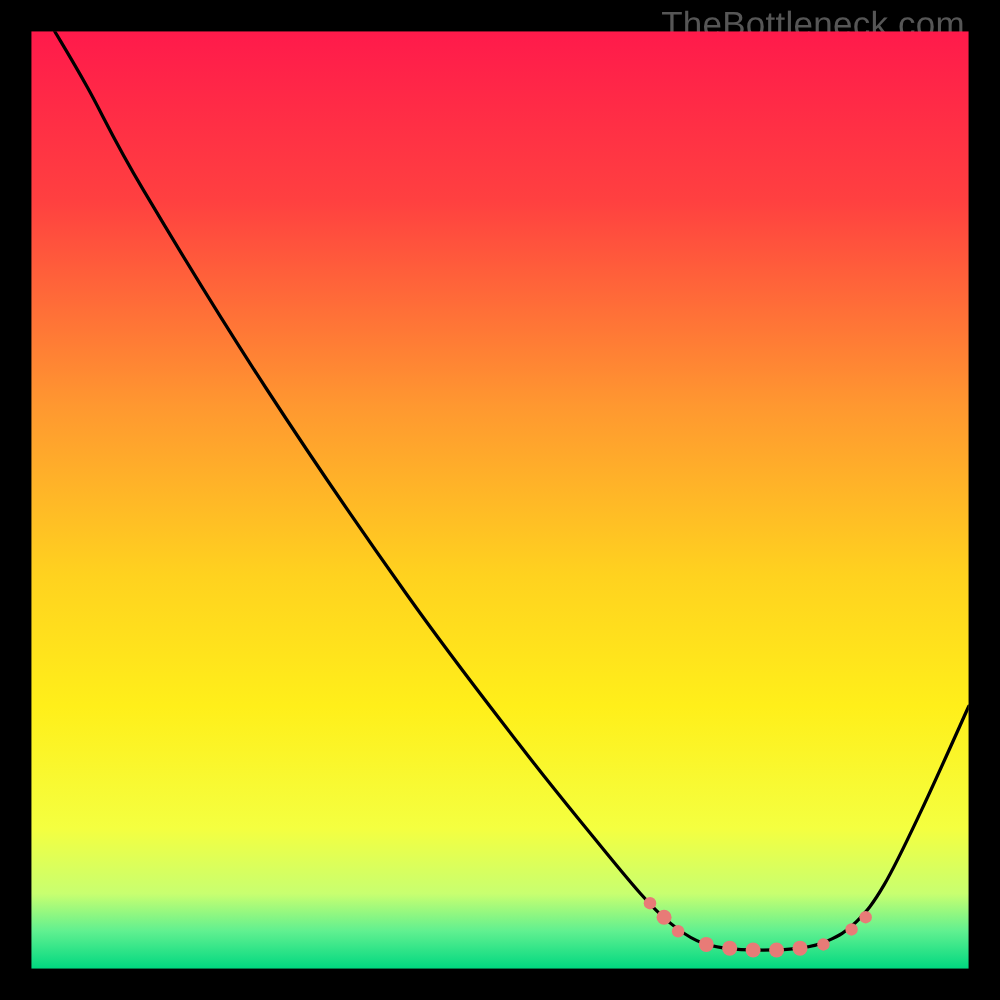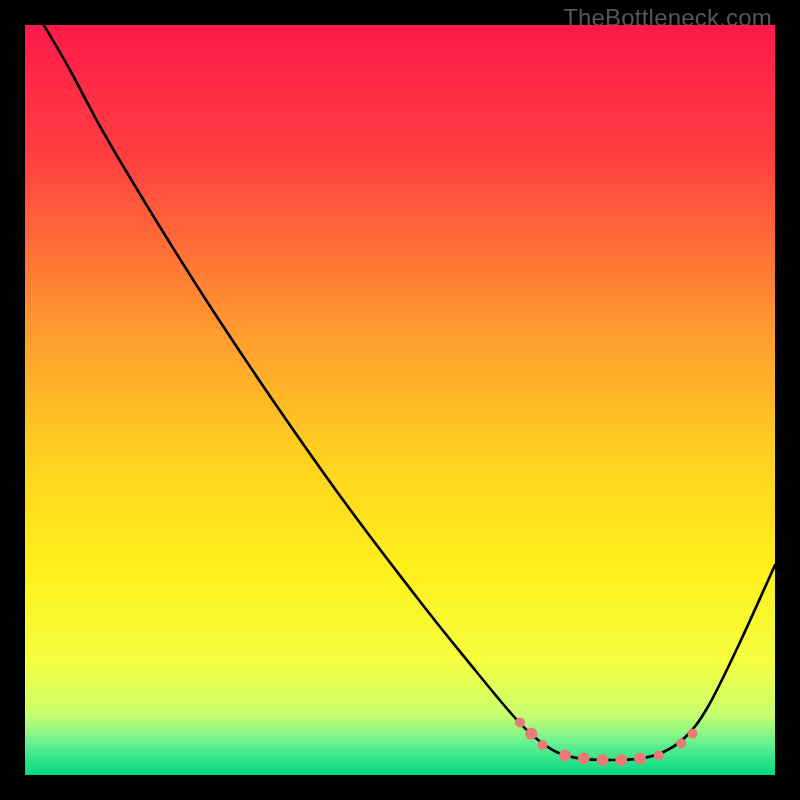--- a/index.html
+++ b/index.html
@@ -21,21 +21,21 @@
     left: 25px;
     top: 25px;
     width: 750px;
     height: 750px;
   }
   .watermark {
     position: absolute;
     top: 4px;
     right: 28px;
     font-family: Arial, Helvetica, sans-serif;
-    font-size: 24px;
+    font-size: 28px;
     font-weight: 500;
     color: #565656;
     letter-spacing: 0.2px;
   }
   svg {
     display: block;
   }
 </style>
 </head>
 <body>

